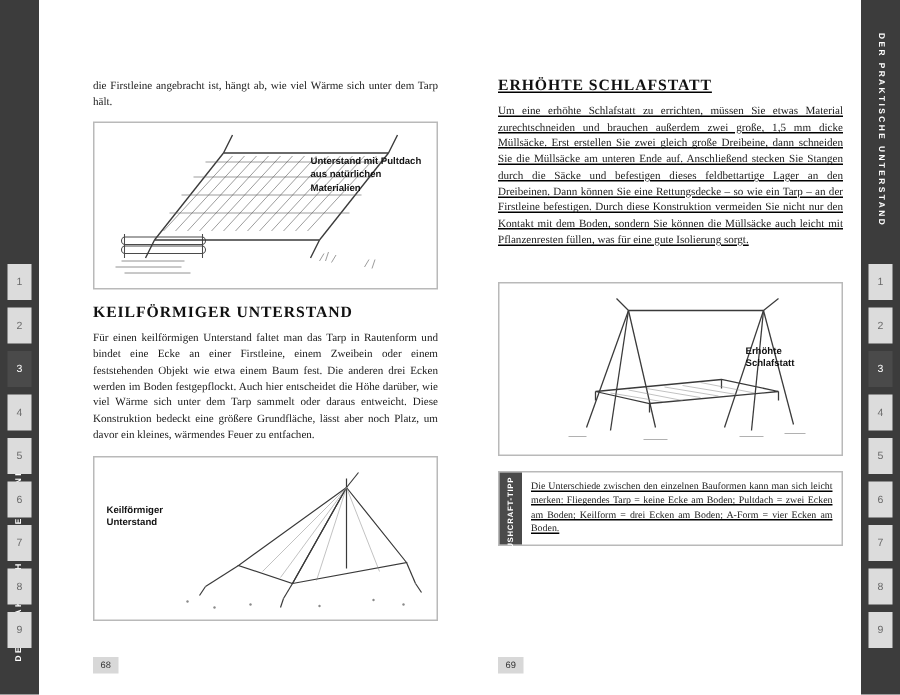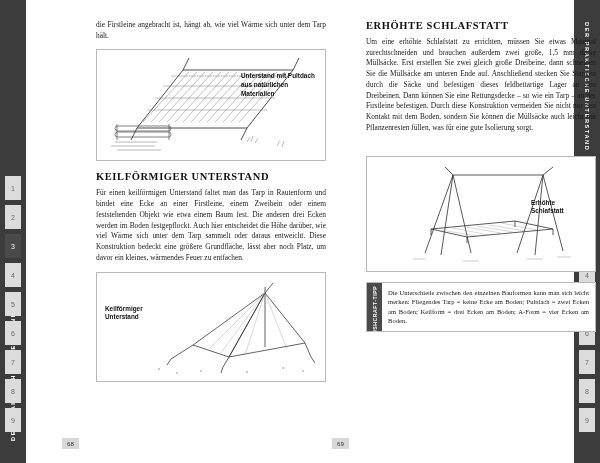--- a/index.html
+++ b/index.html
@@ -63,26 +63,25 @@
     display:flex;align-items:center;justify-content:center;
     margin-bottom:5px;
   }
   .tab.active{
     background:#4a4a4a;
     color:#ffffff;
   }
   
   .col{
     position:absolute;
-    top:20px;
+    top:52px;
     width:230px;
-    margin-left:34px;
   }
   .col.left{left:62px;}
-  .col.right{left:332px;}
+  .col.right{left:332px;text-decoration:underline;}
   h2.sec{
     font-family:"Liberation Serif", serif;
     font-weight:bold;
     font-size:10.5px;
     letter-spacing:0.6px;
     margin:0 0 6px 0;
     color:#111;
     text-transform:uppercase;
   }
   p.body{

